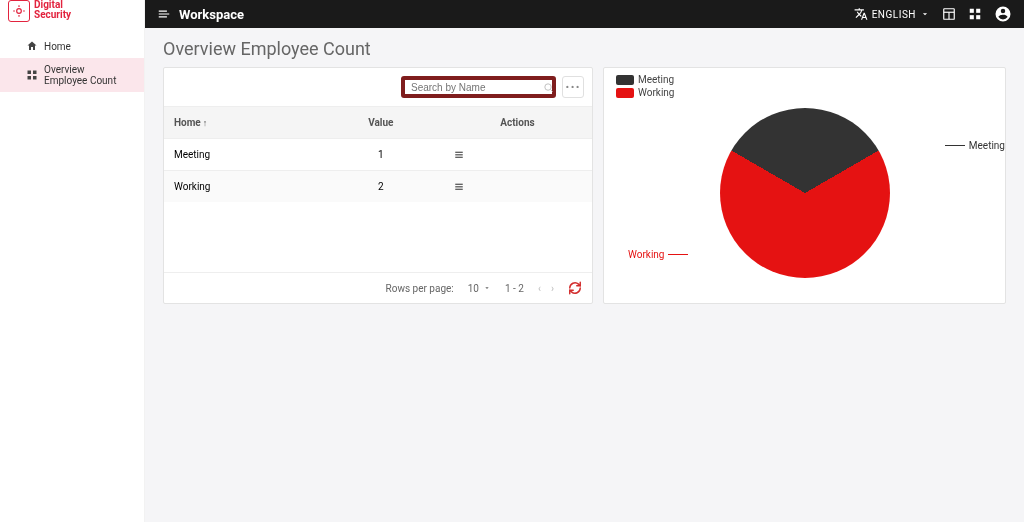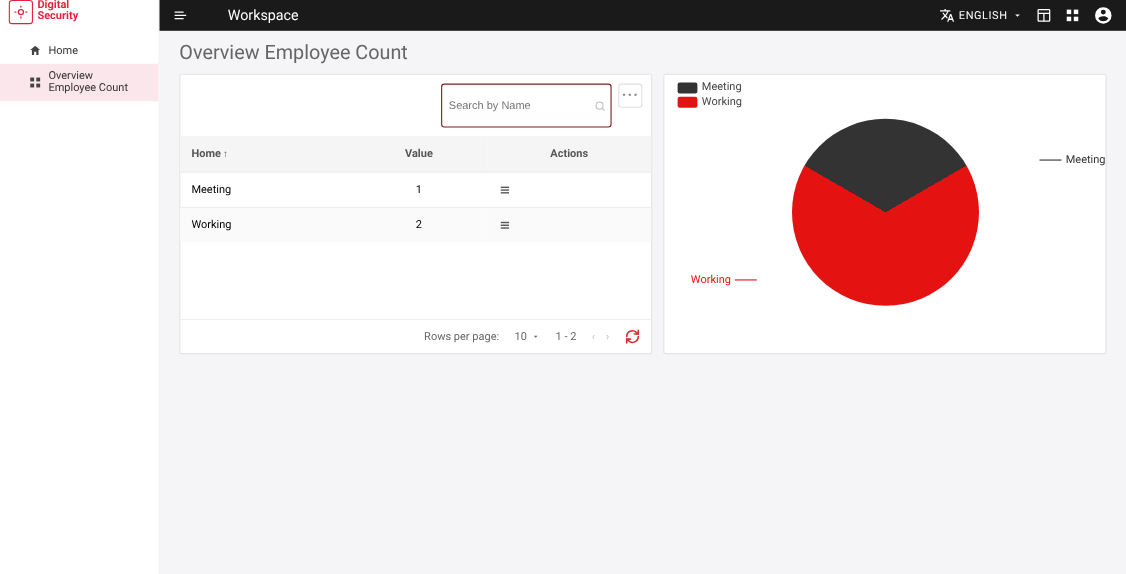--- a/index.html
+++ b/index.html
@@ -19,21 +19,21 @@
       justify-content: space-between;
       padding: 0 12px;
       position: relative;
     }
     .topbar-left {
       display: flex;
       align-items: center;
       gap: 8px;
       margin-left: 145px;
     }
-    .topbar-title { font-size: 13px; font-weight: 400; margin-left: 28px;}
+    .topbar-title { font-size: 13px; font-weight: 700;}
     .topbar-right { display:flex; align-items:center; gap: 12px;}
     .topbar-right .lang { font-size: 10px; letter-spacing: 0.5px; display:flex; align-items:center; gap:4px;}
     .icon-btn { cursor:pointer; display:inline-flex; align-items:center; justify-content:center; }
     svg { display:block; }
 
     .sidebar {
       position: absolute;
       top: 0;
       left: 0;
       width: 145px;
@@ -94,24 +94,24 @@
       border-radius: 2px;
     }
     .panel-table { width: 430px; display:flex; flex-direction:column;}
     .panel-chart { flex: 1; padding: 6px 12px;}
 
     .table-search-row {
       display:flex; justify-content:flex-end; gap:6px;
       padding:8px;
     }
     .search-box {
-      border: 1px solid #7f1d1d;
+      border: 4px solid #7f1d1d;
       border-radius: 3px;
       width: 155px;
-      height: 40px;
+      height: 22px;
       display:flex; align-items:center;
       padding: 0 6px;
       font-size: 10px; color:#999;
     }
     .search-box input {
       border:none; outline:none; flex:1; font-size:10px; color:#555;
     }
     .more-btn {
       border:1px solid #e0e0e0;
       border-radius:3px;

